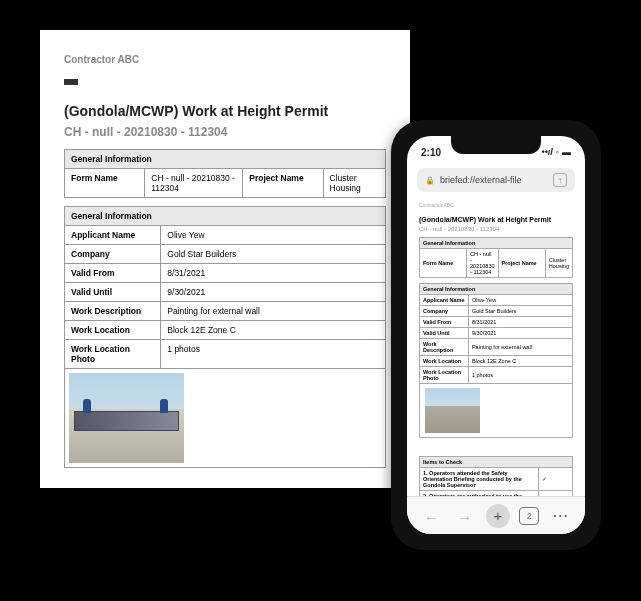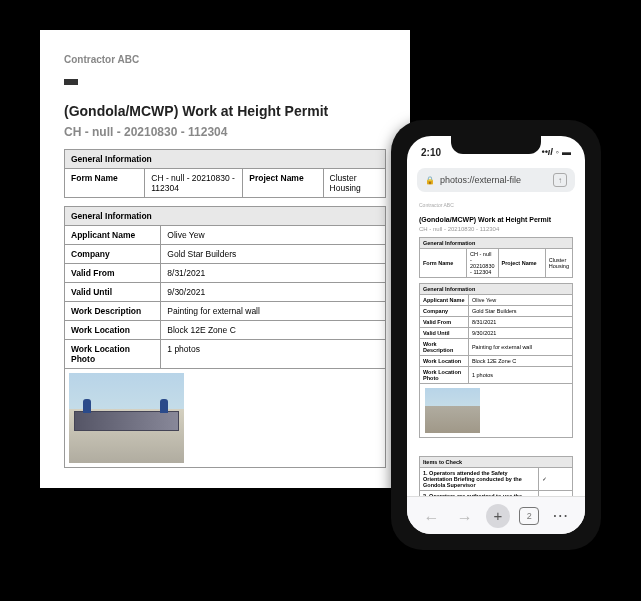--- a/index.html
+++ b/index.html
@@ -357,21 +357,21 @@
       <span>2:10</span>
       <div class="status-right">
         <span class="signal-icon">••ıl</span>
         <span class="wifi-icon">◦</span>
         <span class="battery-icon">▬</span>
       </div>
     </div>
 
     <div class="url-bar">
       <span class="lock-icon">🔒</span>
-      <span>photos://external-file</span>
+      <span>briefed://external-file</span>
       <span class="share-icon-box">↑</span>
     </div>
 
     <div class="phone-content">
       <div class="p-contractor">Contractor ABC</div>
       <div class="p-title">(Gondola/MCWP) Work at Height Permit</div>
       <div class="p-subtitle">CH - null - 20210830 - 112304</div>
 
       <table class="p-table">
         <tbody>

